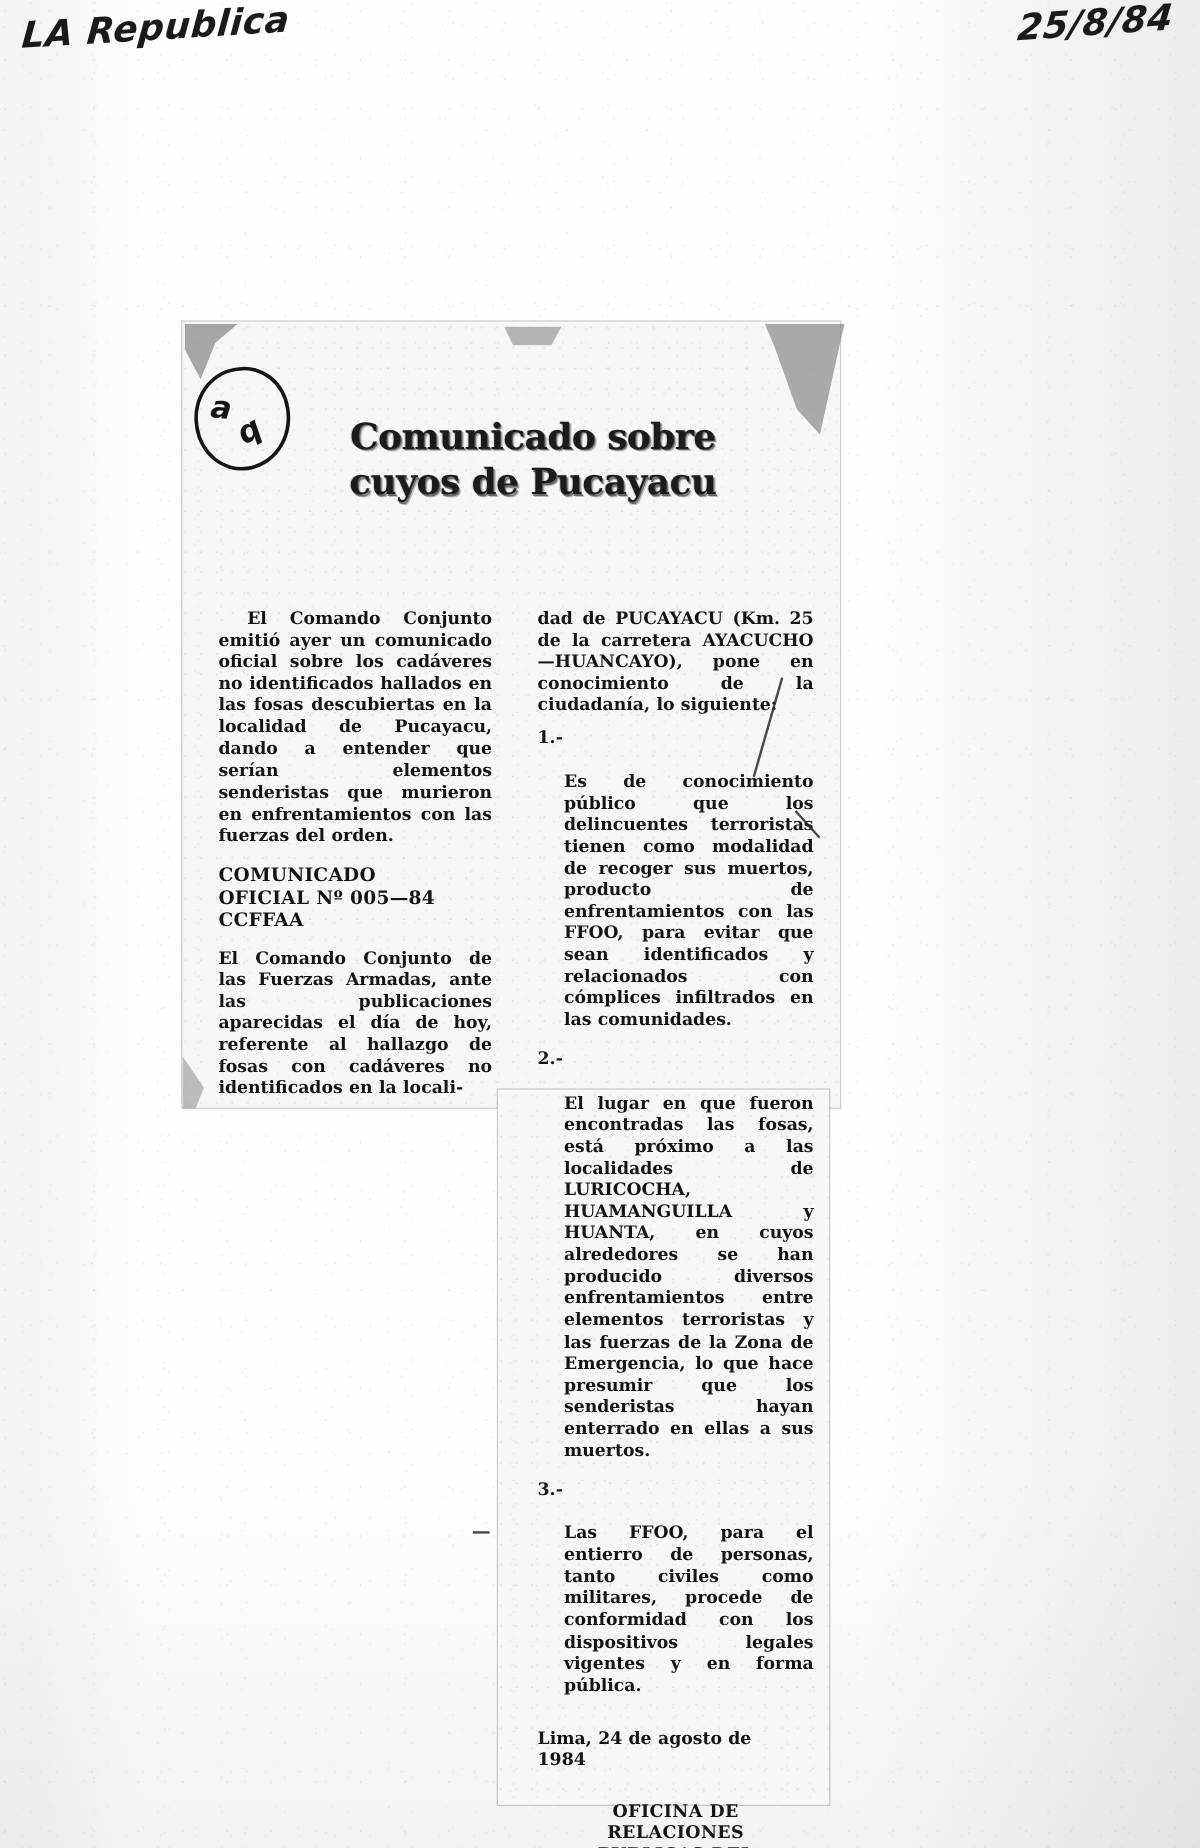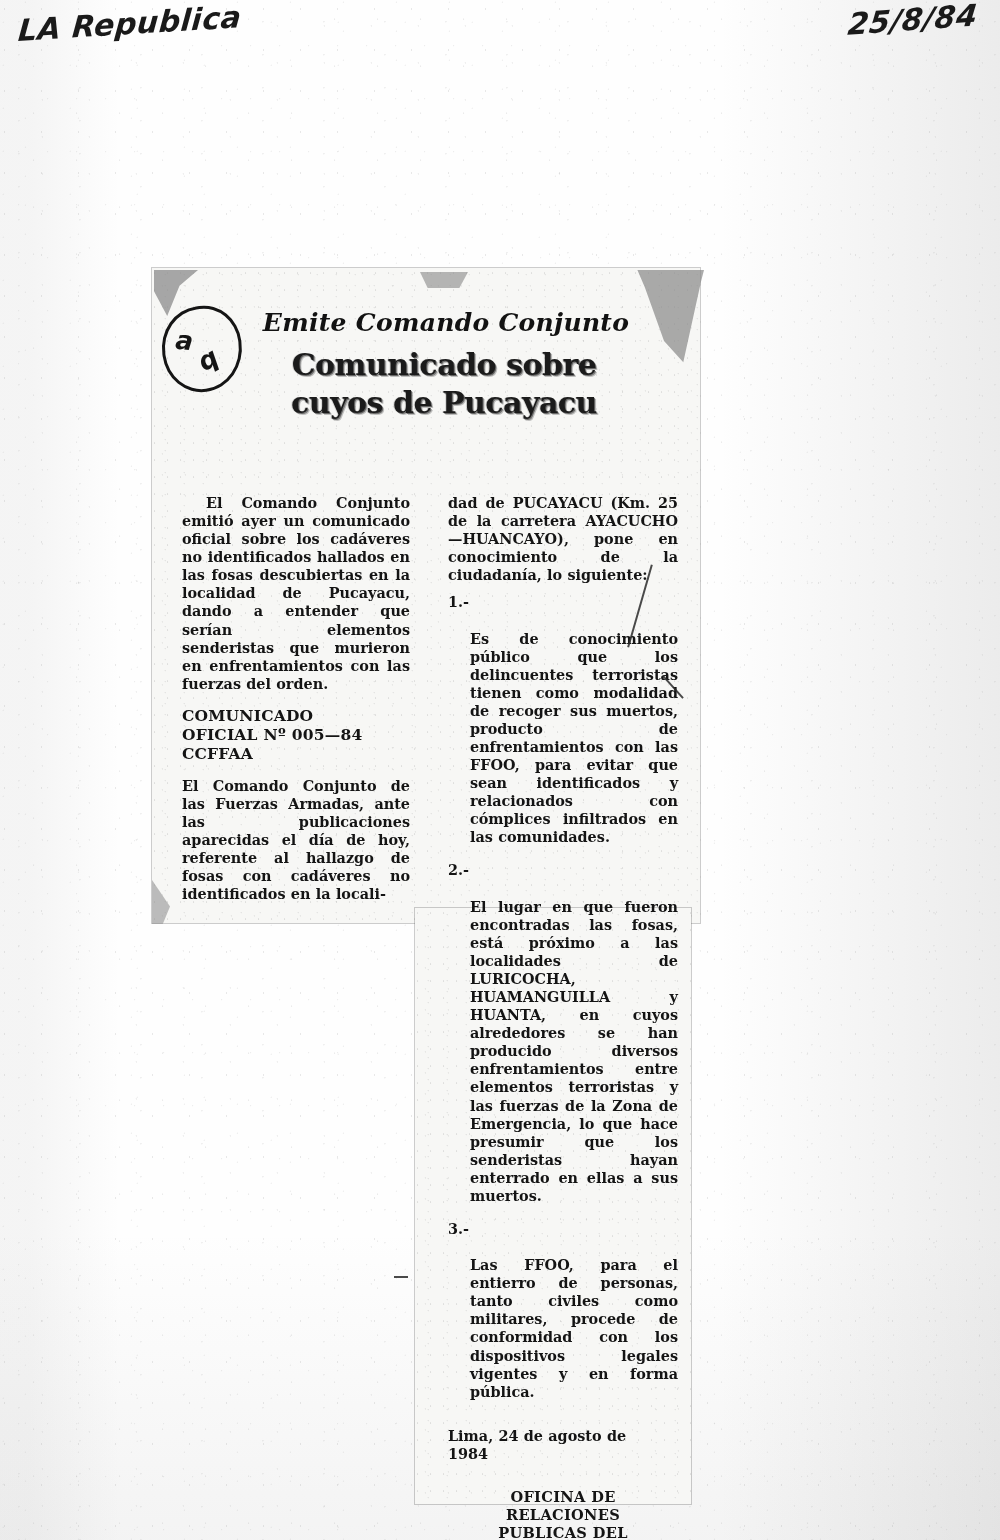--- a/index.html
+++ b/index.html
@@ -212,21 +212,21 @@
     word-spacing: .02em;
   }
   #col-left {
     left: 30px; top: 226px;
     width: 228px;
   }
   #col-right {
     left: 296px; top: 226px;
     width: 230px;
   }
-  .para { margin: 0 0 12px 0; white-space: pre-line; }
+  .para { margin: 13px 0 12px 0; white-space: pre-line; }
   .para.indent { text-indent: 24px; }
   .para.tight { margin-bottom: 9px; }
 
   .subhead {
     margin: 14px 0 13px 0;
     font-family: "DejaVu Serif", serif;
     font-weight: 700;
     font-size: 15.5px;
     line-height: 1.22;
     letter-spacing: .2px;
@@ -295,21 +295,20 @@
 
     <div class="clip-paper" id="clip-bottom">
       <div class="clip-texture"></div>
     </div>
 
     <div id="hand-mark">
       <span id="hand-mark-glyph">a</span>
       <span id="hand-mark-glyph2">q</span>
     </div>
 
-    <div id="kicker">Emite Comando Conjunto</div>
 
     <div id="headline">
       <div class="hl-line">Comunicado sobre</div>
       <div class="hl-line">cuyos de Pucayacu</div>
     </div>
 
     <div class="col" id="col-left">
       <p class="para indent">El Comando Conjunto emitió ayer un comunicado oficial sobre los cadáveres no identificados hallados en las fosas descubiertas en la localidad de Pucayacu, dando a entender que serían elementos senderistas que murieron en enfrentamientos con las fuerzas del orden.</p>
       <p class="subhead">COMUNICADO
 OFICIAL Nº 005—84

